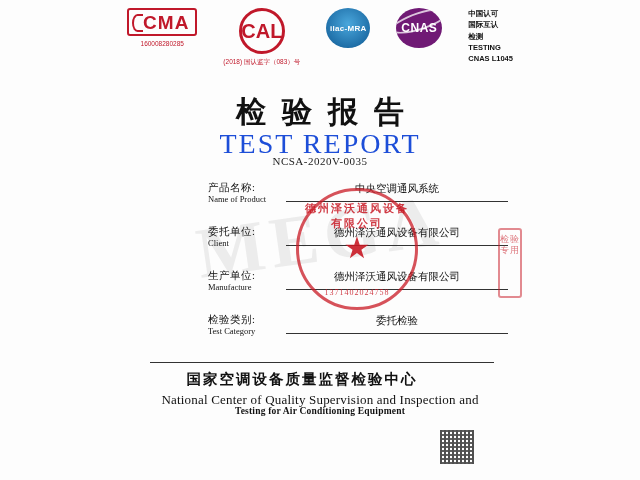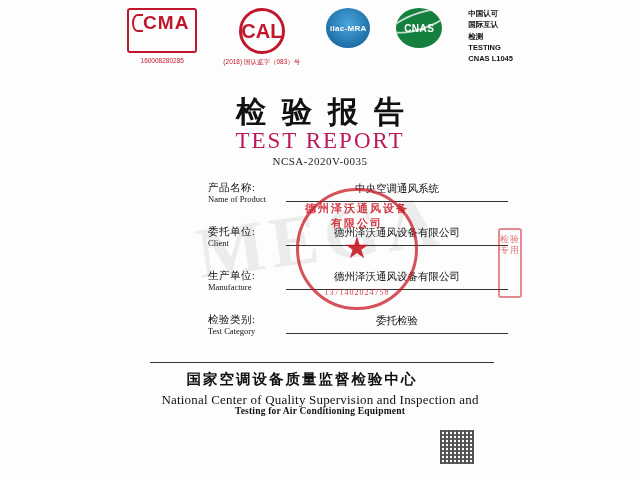--- a/index.html
+++ b/index.html
@@ -38,21 +38,21 @@
     flex-direction: column;
     align-items: center;
   }
   .mark-cma .cma-box {
     border: 2px solid #c0182a;
     color: #c0182a;
     font-family: "Liberation Sans", sans-serif;
     font-weight: bold;
     font-size: 19px;
     letter-spacing: 1px;
-    padding: 3px 6px 19px 14px;
+    padding: 3px 6px 2px 14px;
     border-radius: 3px;
     position: relative;
     line-height: 1;
   }
   .mark-cma .cma-box::before {
     content: "";
     position: absolute;
     left: 3px;
     top: 4px;
     width: 9px;
@@ -97,27 +97,27 @@
     justify-content: center;
     font-family: "Liberation Sans", sans-serif;
     font-size: 8px;
     font-weight: bold;
     letter-spacing: 0.3px;
   }
   .cnas-blue {
     width: 46px;
     height: 40px;
     border-radius: 50%;
-    background: #15803d;
+    background: #701a75;
     color: #ffffff;
     display: flex;
     align-items: center;
     justify-content: center;
     font-family: "Liberation Sans", sans-serif;
-    font-size: 10px;
+    font-size: 12px;
     font-weight: bold;
     letter-spacing: 0.5px;
     position: relative;
     overflow: hidden;
   }
   .cnas-blue::after {
     content: "";
     position: absolute;
     left: -6px;
     top: 4px;
@@ -148,23 +148,23 @@
     letter-spacing: 16px;
     text-indent: 16px;
     color: #111;
   }
   .title-en {
     position: absolute;
     top: 128px;
     width: 640px;
     text-align: center;
     font-family: "Liberation Serif", serif;
-    font-size: 23px;
+    font-size: 28px;
     letter-spacing: 2px;
-    color: #be185d;
+    color: #1d4ed8;
   }
   .report-no {
     position: absolute;
     top: 155px;
     width: 640px;
     text-align: center;
     font-family: "Liberation Serif", serif;
     font-size: 11px;
     letter-spacing: 0.5px;
     color: #222;

